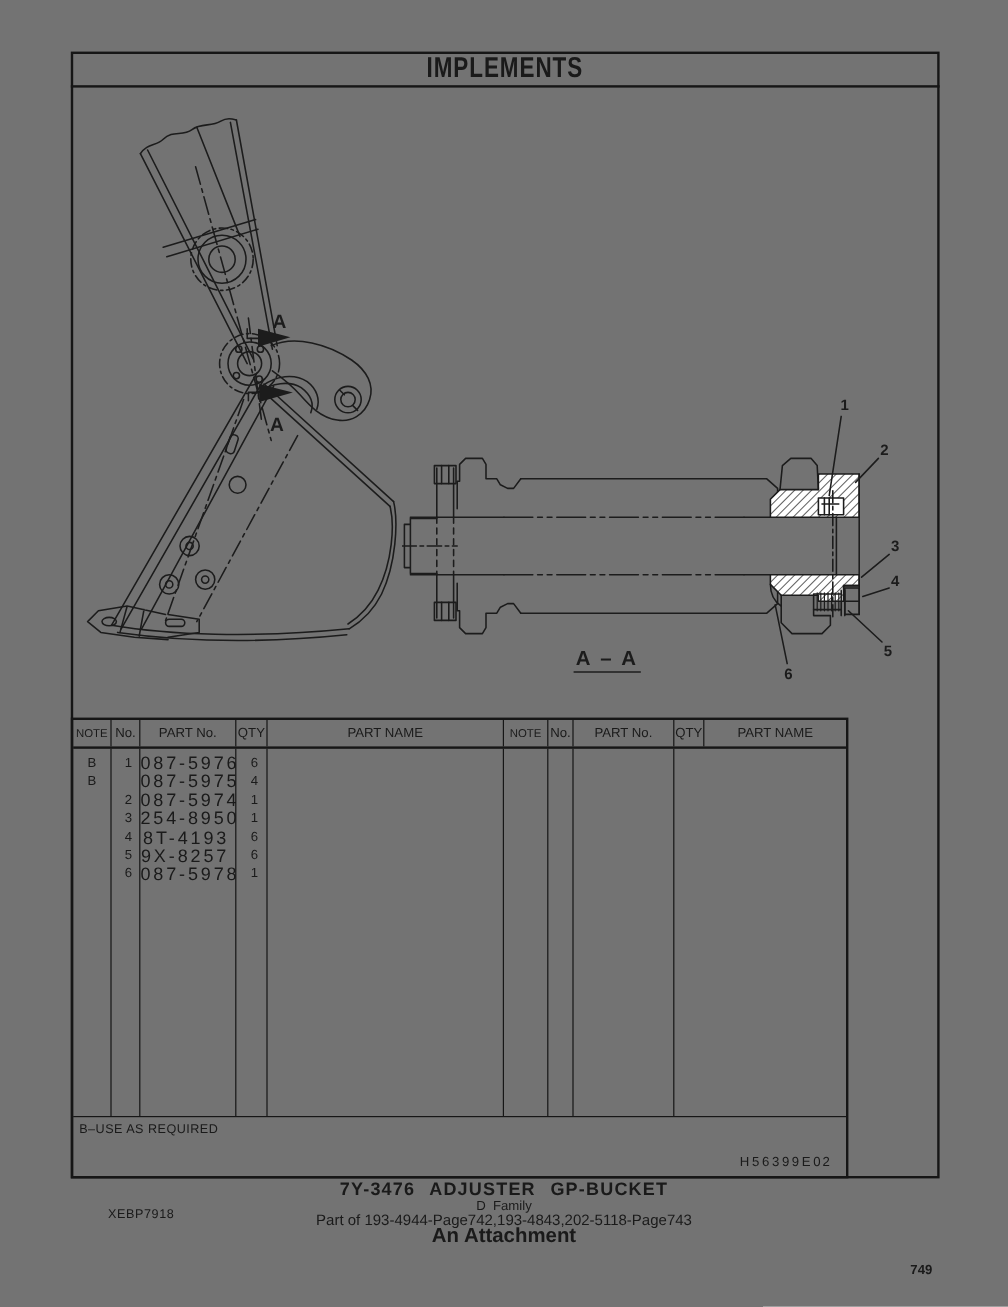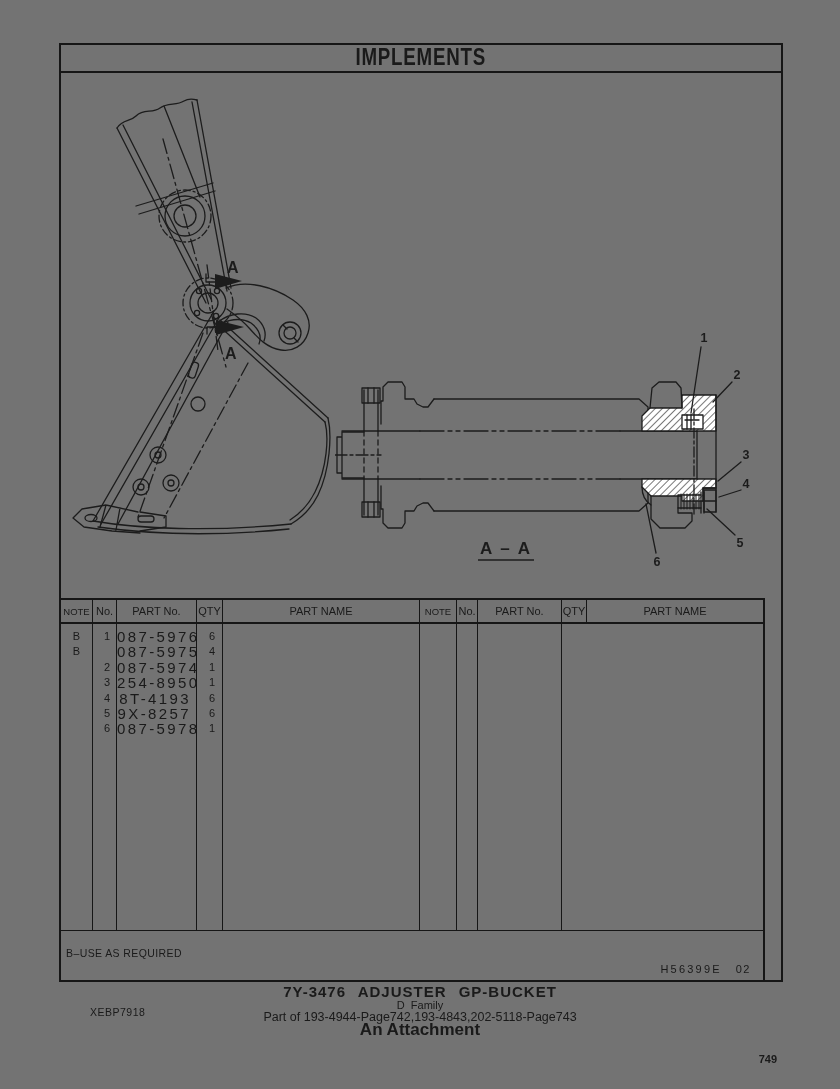--- a/index.html
+++ b/index.html
@@ -9,41 +9,41 @@
   .frame{position:absolute;left:59px;top:43px;width:724px;height:939px;
          border:2px solid #161616;box-sizing:border-box;}
   .titlebar{position:absolute;left:59px;top:43px;width:724px;height:30px;
             border-bottom:2px solid #161616;box-sizing:border-box;
             display:flex;align-items:center;justify-content:center;}
   .titlebar span{display:inline-block;font-size:24px;font-weight:bold;letter-spacing:1px;
                  transform:scaleX(0.78);white-space:nowrap;}
   
   .draw{position:absolute;}
   
-  .ptable{position:absolute;left:59px;top:598px;width:706px;height:384px;
+  .ptable{position:absolute;left:59px;top:598px;width:648px;height:384px;
           border:2px solid #161616;box-sizing:border-box;}
   .cols{display:grid;grid-template-columns:32px 24px 80px 26px 197px 37px 21px 84px 25px 1fr;
         width:100%;box-sizing:border-box;}
   .hdr{height:24px;border-bottom:2px solid #161616;}
   .hdr > div{display:flex;align-items:center;justify-content:center;font-size:11px;
              border-right:1.4px solid #161616;white-space:nowrap;overflow:hidden;}
   .hdr > div:last-child{border-right:none;}
   .tbody{height:306px;}
   .tbody > div{border-right:1.4px solid #161616;padding-top:5px;box-sizing:border-box;height:306px;}
   .tbody > div:last-child{border-right:none;}
   .ln{height:15.4px;line-height:15.4px;font-size:11px;white-space:nowrap;overflow:visible;}
   .c-note .ln{text-align:center;}
   .c-no .ln{text-align:right;padding-right:6px;}
   .c-pn .ln{text-align:right;padding-right:5px;letter-spacing:2.4px;font-size:15px;}
   .c-qty .ln{text-align:right;padding-right:7px;}
   .c-name .ln{text-align:left;padding-left:8px;font-size:10px;}
   .noterow{position:relative;height:50px;border-top:1.4px solid #161616;}
-  .noterow .note-text{position:absolute;left:5px;top:16px;font-size:10.5px;letter-spacing:.4px;}
+  .noterow .note-text{position:absolute;left:5px;top:4px;font-size:10.5px;letter-spacing:.4px;}
   .noterow .refcode{position:absolute;right:12px;bottom:6px;font-size:11px;letter-spacing:2.2px;}
-  .noterow .refcode .rev{margin-left:14px;letter-spacing:1.5px;}
+  .noterow .refcode .rev{letter-spacing:1.5px;}
   
   .footer{position:absolute;left:0;top:983px;width:840px;text-align:center;}
   .footer .f1{font-size:15px;font-weight:bold;letter-spacing:1px;word-spacing:7px;line-height:17px;}
   .footer .f2{font-size:11px;line-height:11px;word-spacing:3px;}
   .footer .f3{font-size:12.5px;line-height:13px;}
   .footer .f4{font-size:17px;line-height:12px;font-weight:bold;}
   .corner-left{position:absolute;left:60px;top:1006px;font-size:10.5px;letter-spacing:.5px;margin-left:30px;}
   .corner-right{position:absolute;right:63px;top:1053px;font-size:11px;font-weight:bold;}
   svg text{font-family:"Liberation Sans",sans-serif;}
 </style>

